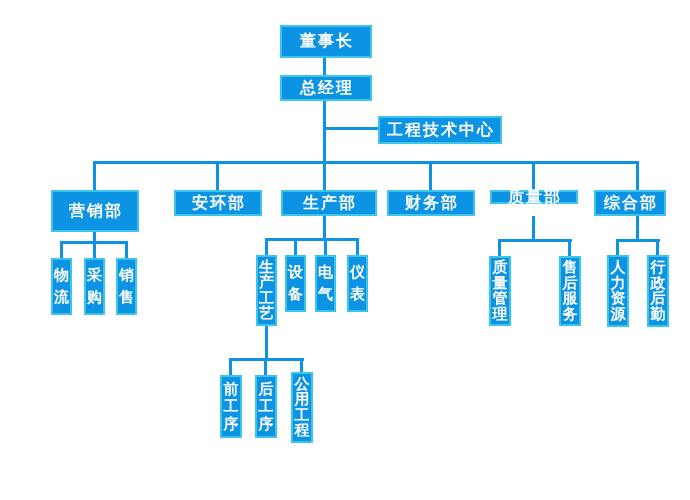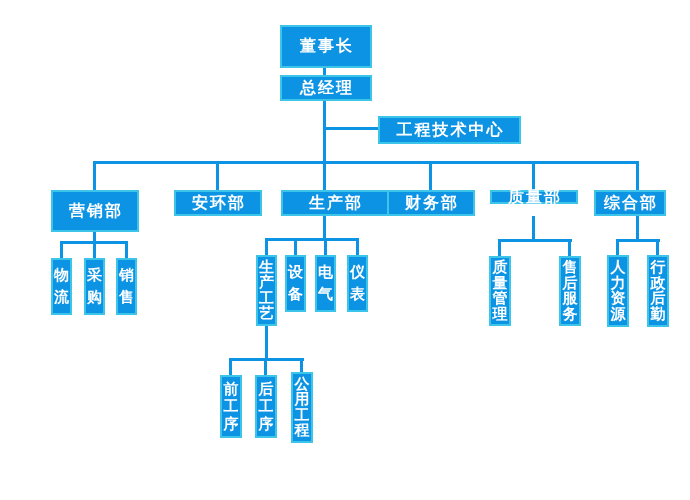--- a/index.html
+++ b/index.html
@@ -77,26 +77,26 @@
       <div class="line" style="left: 532px; top: 216px; width: 3px; height: 25px;"></div>
       <div class="line" style="left: 498px; top: 239px; width: 74px; height: 3px;"></div>
       <div class="line" style="left: 498px; top: 239px; width: 3px; height: 17px;"></div>
       <div class="line" style="left: 568px; top: 239px; width: 3px; height: 17px;"></div>
       <div class="line" style="left: 636px; top: 216px; width: 3px; height: 25px;"></div>
       <div class="line" style="left: 616px; top: 239px; width: 44px; height: 3px;"></div>
       <div class="line" style="left: 616px; top: 239px; width: 3px; height: 16px;"></div>
       <div class="line" style="left: 656px; top: 239px; width: 3px; height: 16px;"></div>
     </div>
   <div id="nodes">
-      <div class="node h" style="left: 280px; top: 25px; width: 92px; height: 43px;">董事长</div>
+      <div class="node h" style="left: 280px; top: 25px; width: 92px; height: 33px;">董事长</div>
       <div class="node h" style="left: 280px; top: 75px; width: 92px; height: 26px;">总经理</div>
-      <div class="node h" style="left: 378px; top: 116px; width: 143px; height: 28px;">工程技术中心</div>
+      <div class="node h" style="left: 378px; top: 116px; width: 124px; height: 28px;">工程技术中心</div>
       <div class="node h" style="left: 51px; top: 190px; width: 88px; height: 42px;">营销部</div>
       <div class="node h" style="left: 174px; top: 190px; width: 88px; height: 26px;">安环部</div>
-      <div class="node h" style="left: 281px; top: 190px; width: 108px; height: 26px;">生产部</div>
+      <div class="node h" style="left: 281px; top: 190px; width: 96px; height: 26px;">生产部</div>
       <div class="node h" style="left: 387px; top: 190px; width: 88px; height: 26px;">财务部</div>
       <div class="node h" style="left: 490px; top: 190px; width: 88px; height: 14px;">质量部</div>
       <div class="node h" style="left: 594px; top: 190px; width: 72px; height: 26px;">综合部</div>
       <div class="node v" style="left: 51px; top: 258px; width: 21px; height: 57px;">
         <span class="ch">物</span>
         <span class="ch">流</span>
       </div>
       <div class="node v" style="left: 84px; top: 258px; width: 21px; height: 57px;">
         <span class="ch">采</span>
         <span class="ch">购</span>

